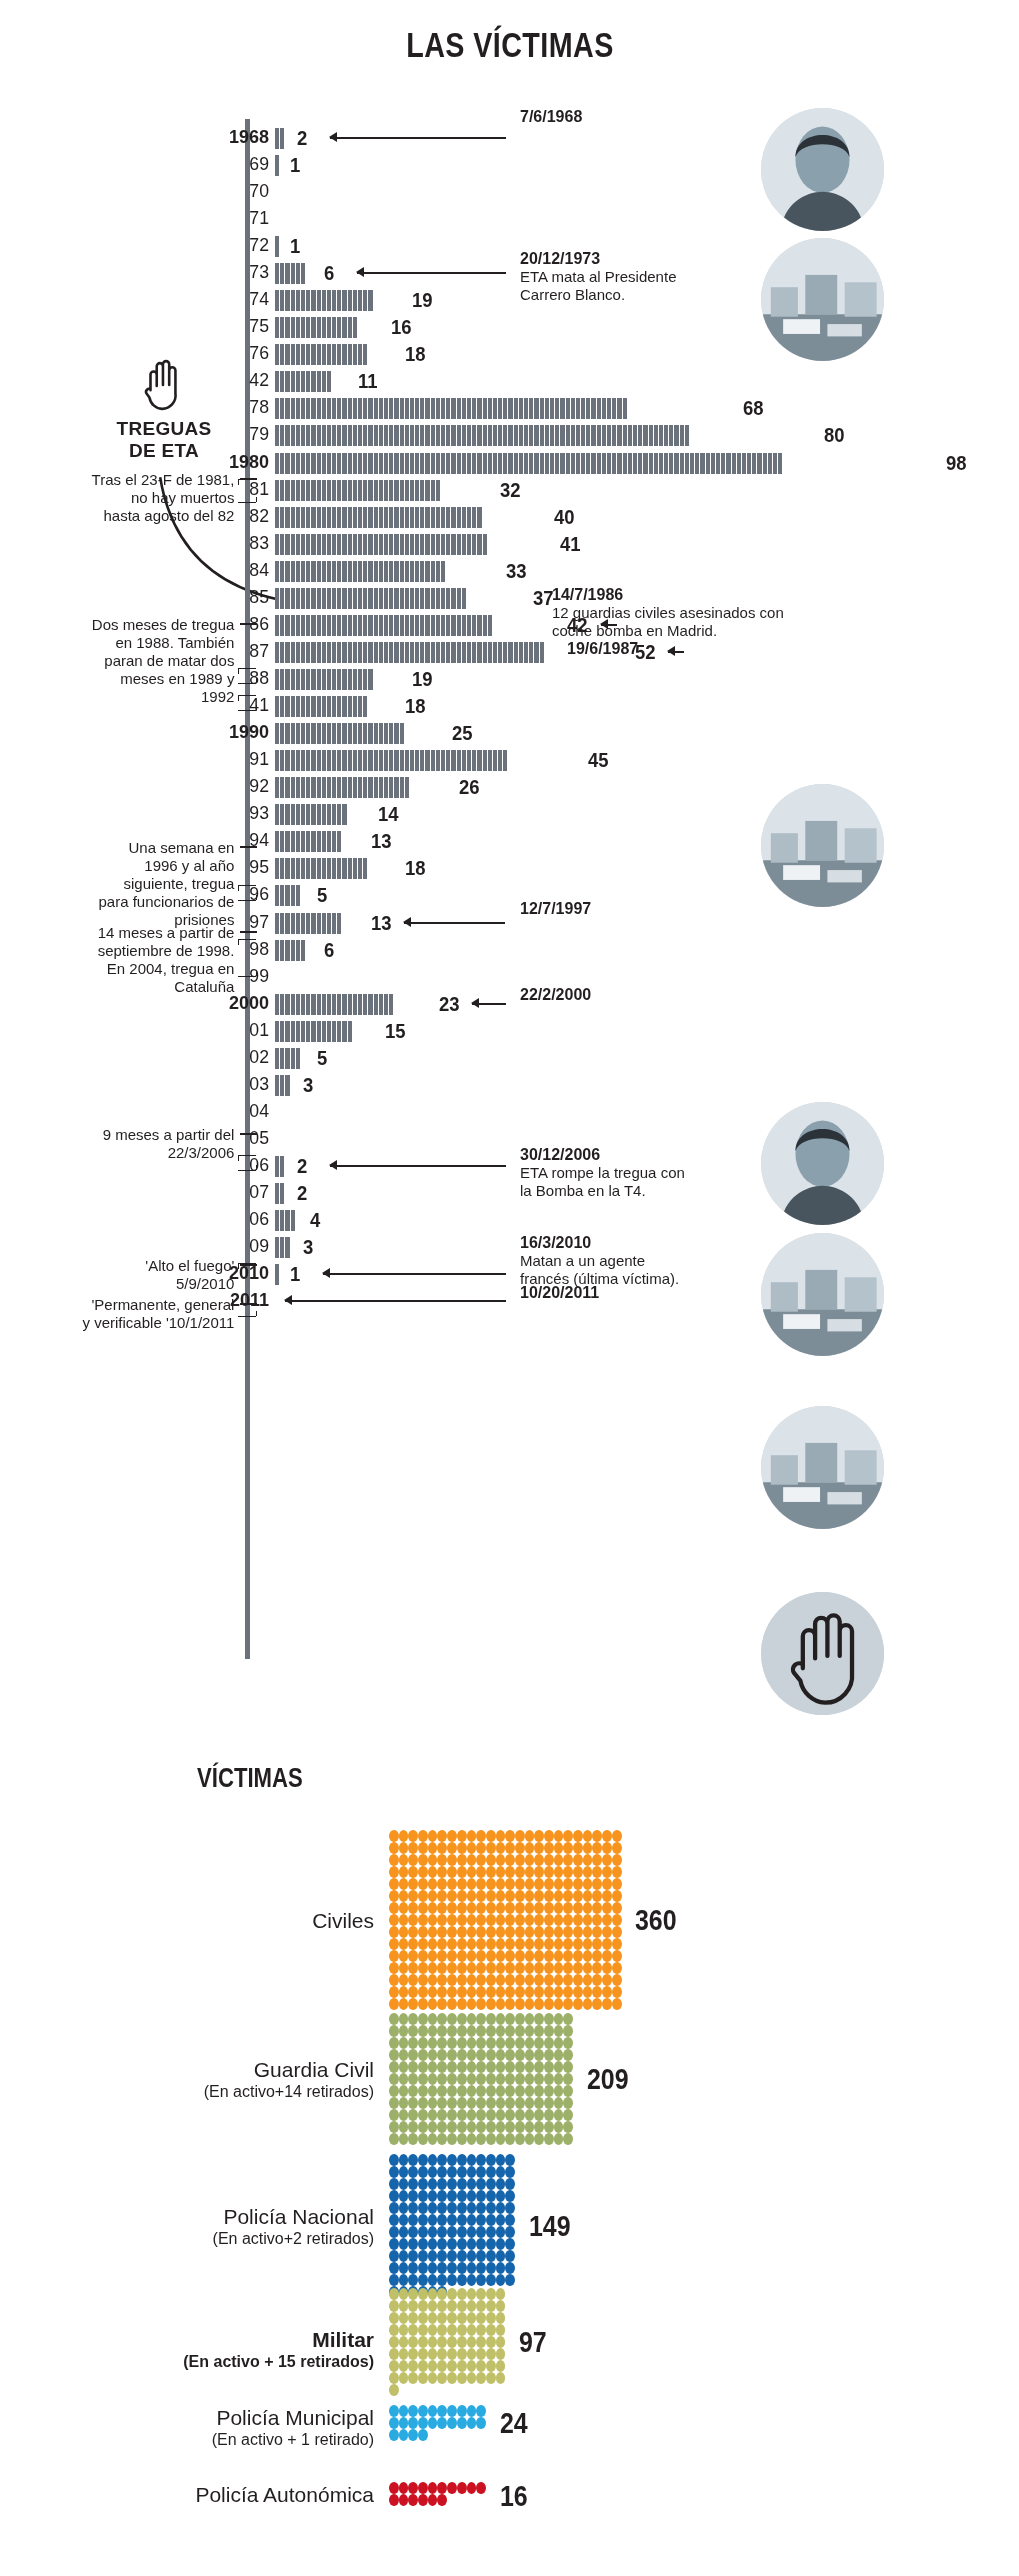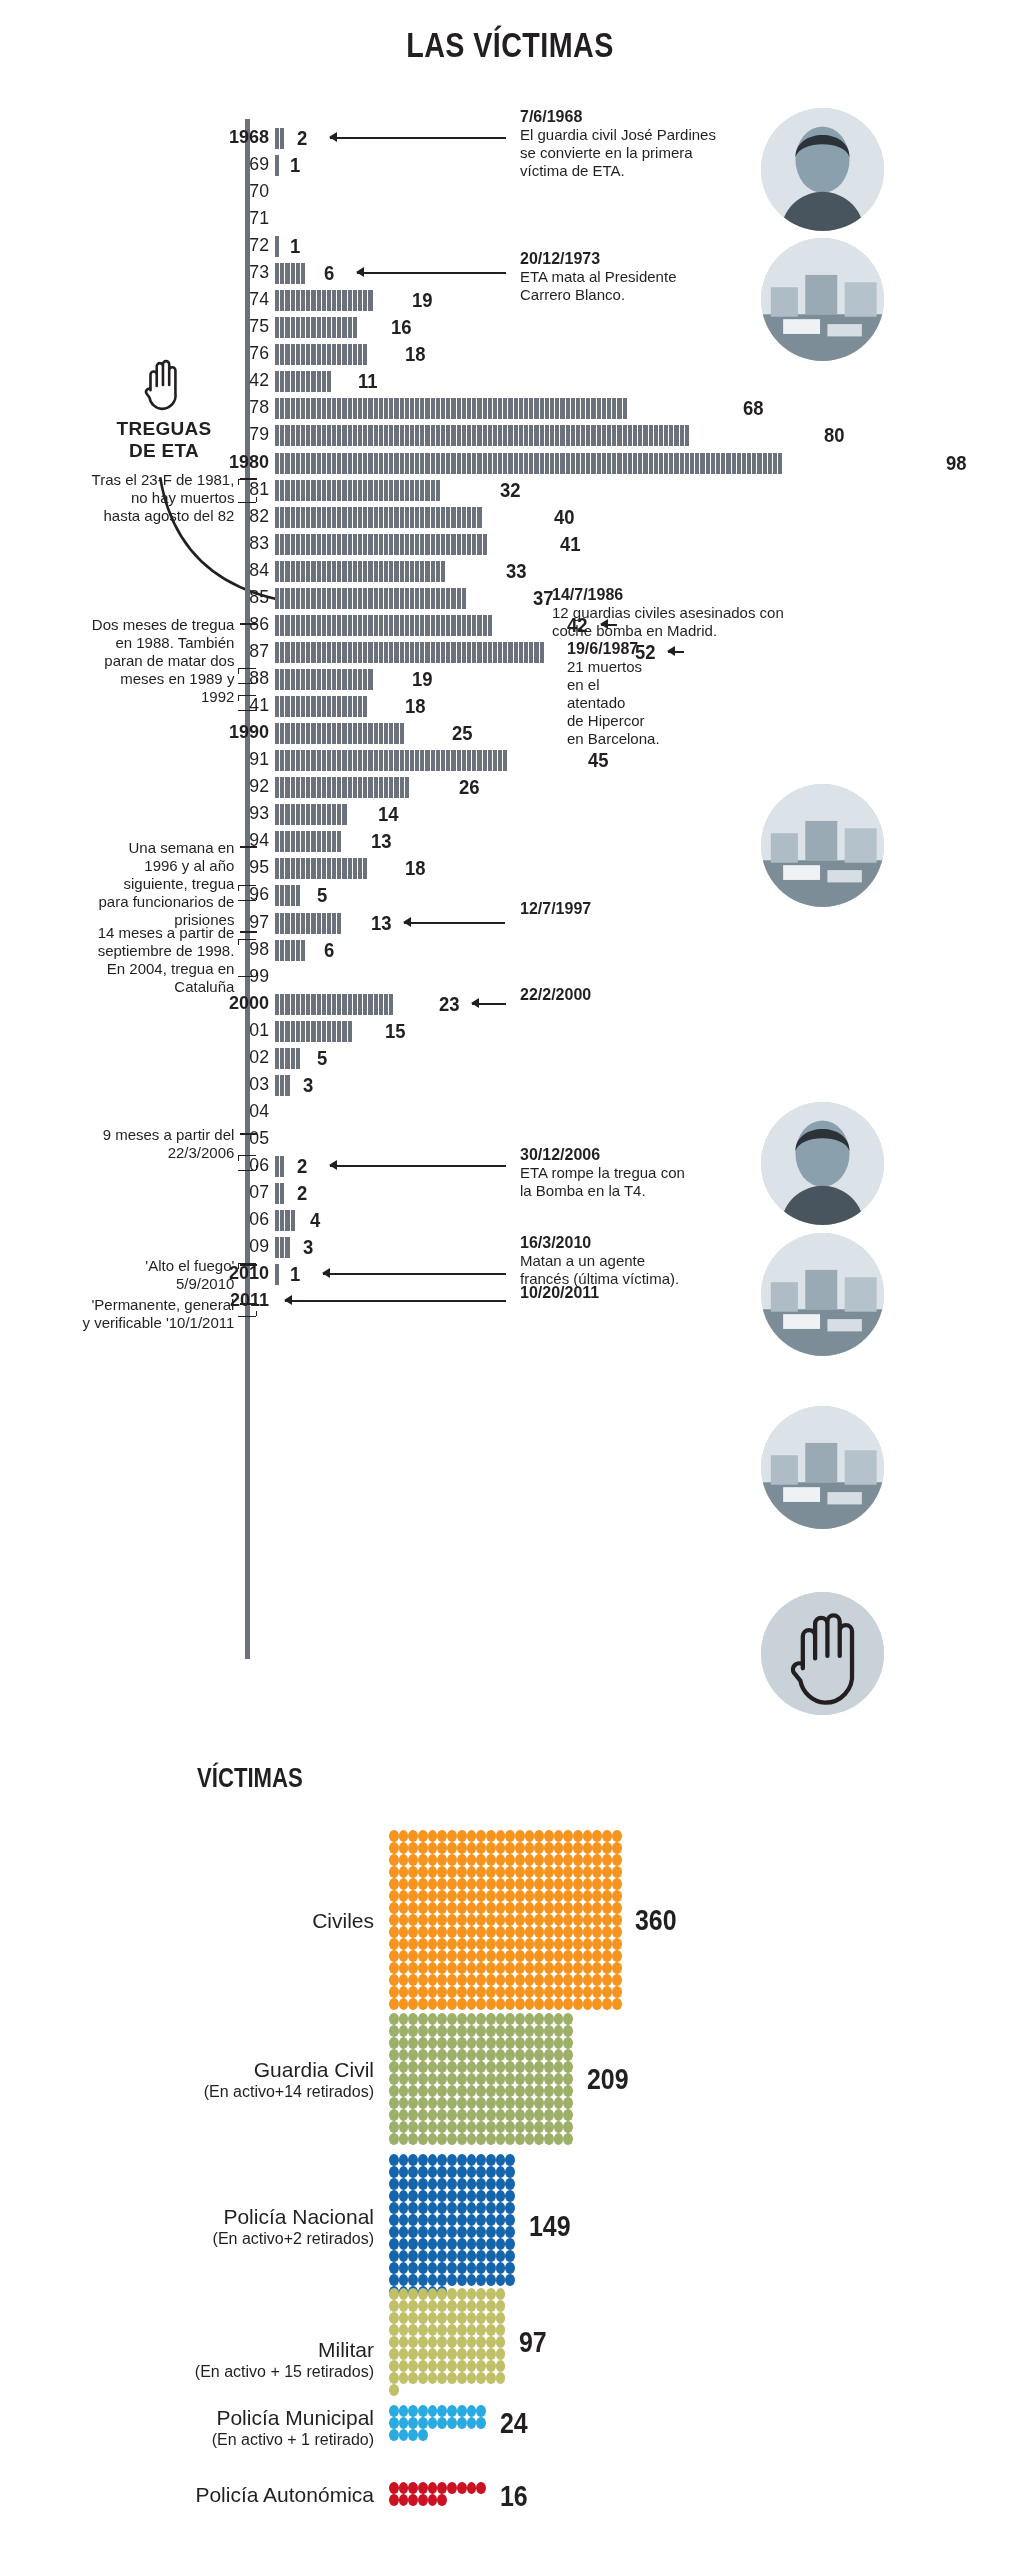--- a/index.html
+++ b/index.html
@@ -1349,36 +1349,34 @@
         <div class="truce-note" style="top: 512px;">Dos meses de tregua<br>en 1988. También<br>paran de matar dos<br>meses en 1989 y<br>1992<span class="dash"></span></div>
         <div class="truce-note" style="top: 735px;">Una semana en<br>1996 y al año<br>siguiente, tregua<br>para funcionarios de<br>prisiones<span class="dash"></span></div>
         <div class="truce-note" style="top: 820px;">14 meses a partir de<br>septiembre de 1998.<br>En 2004, tregua en<br>Cataluña<span class="dash"></span></div>
         <div class="truce-note" style="top: 1022px;">9 meses a partir del<br>22/3/2006<span class="dash"></span></div>
         <div class="truce-note" style="top: 1153px;">'Alto el fuego'<br>5/9/2010<span class="dash"></span></div>
         <div class="truce-note" style="top: 1192px;">'Permanente, general<br>y verificable '10/1/2011<span class="dash"></span></div>
       </div>
     <div id="annos">
         <div class="anno" style="top: 4.2px;">
           <span class="d">7/6/1968</span>
-          <span class="t">El guardia civil José Pardines<br>se convierte en la primera<br>víctima de ETA.</span>
         </div>
         <div class="arrow" style="left: 330px; top: 33px; width: 176px;"></div>
         <div class="anno" style="top: 146px;">
           <span class="d">20/12/1973</span>
           <span class="t">ETA mata al Presidente<br>Carrero Blanco.</span>
         </div>
         <div class="arrow" style="left: 357px; top: 168px; width: 149px;"></div>
         <div class="anno" style="top: 482px; left: 552px;">
           <span class="d">14/7/1986</span>
           <span class="t">12 guardias civiles asesinados con<br>coche bomba en Madrid.</span>
         </div>
         <div class="arrow" style="left: 601px; top: 520px; width: 15.6px;"></div>
         <div class="anno" style="top: 536px; left: 567px; width: 135px;">
           <span class="d">19/6/1987</span>
-          <span class="t">21 muertos<br>en el<br>atentado<br>de Hipercor<br>en Barcelona.</span>
         </div>
         <div class="arrow" style="left: 668px; top: 547px; width: 15.6px;"></div>
         <div class="anno" style="top: 796px;">
           <span class="d">12/7/1997</span>
         </div>
         <div class="arrow" style="left: 404px; top: 818px; width: 101px;"></div>
         <div class="anno" style="top: 882px;">
           <span class="d">22/2/2000</span>
         </div>
         <div class="arrow" style="left: 472px; top: 899px; width: 34px;"></div>
@@ -2285,21 +2283,21 @@
               <b style="background: rgb(21, 101, 172); width: 9.7px; height: 12px;"></b>
               <b style="background: rgb(21, 101, 172); width: 9.7px; height: 12px;"></b>
               <b style="background: rgb(21, 101, 172); width: 9.7px; height: 12px;"></b>
               <b style="background: rgb(21, 101, 172); width: 9.7px; height: 12px;"></b>
               <b style="background: rgb(21, 101, 172); width: 9.7px; height: 12px;"></b>
             </div>
           </div>
           <div class="vnum" style="left: 529px; top: 58px;">149</div>
         </div>
         <div class="vrow" style="top: 545px;">
-          <div class="vlabel" style="top: 49px;">
+          <div class="vlabel" style="top: 39px; font-weight: bold;">
             <span class="n">Militar</span>
             <span class="s">(En activo + 15 retirados)</span>
           </div>
           <div class="dots">
             <div class="dline">
               <b style="background: rgb(192, 192, 104); width: 9.7px; height: 12px;"></b>
               <b style="background: rgb(192, 192, 104); width: 9.7px; height: 12px;"></b>
               <b style="background: rgb(192, 192, 104); width: 9.7px; height: 12px;"></b>
               <b style="background: rgb(192, 192, 104); width: 9.7px; height: 12px;"></b>
               <b style="background: rgb(192, 192, 104); width: 9.7px; height: 12px;"></b>

